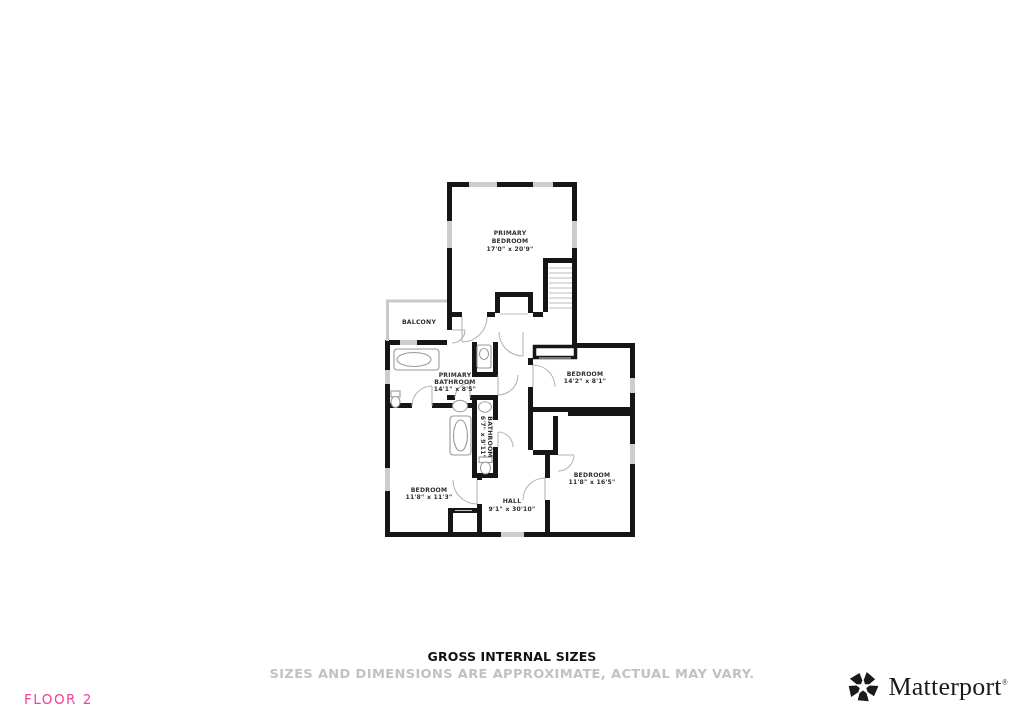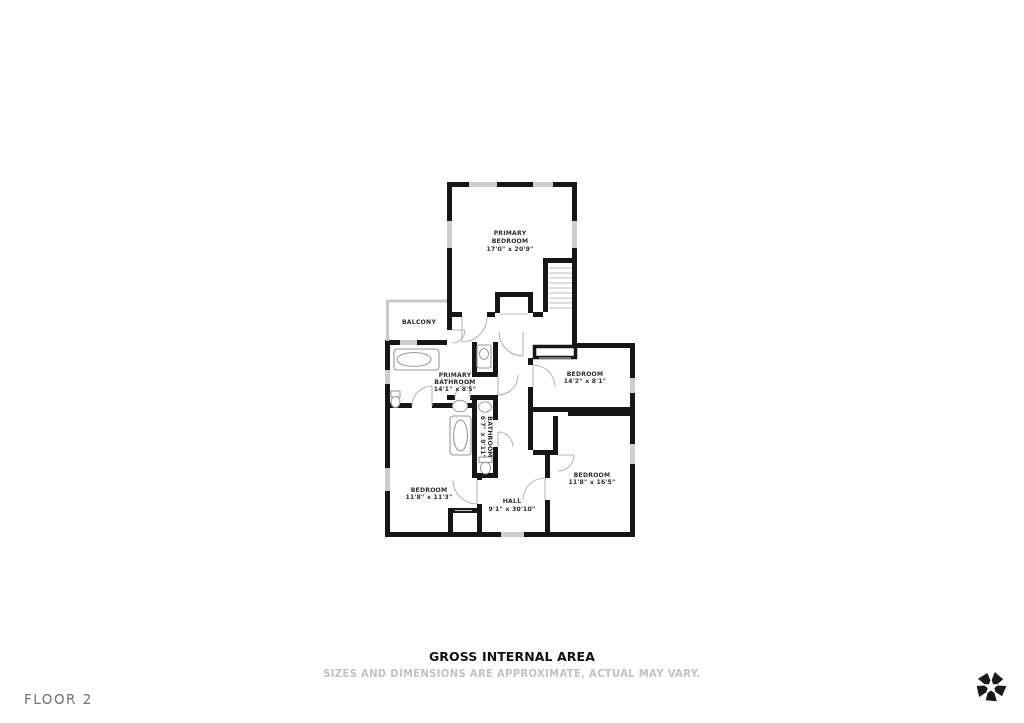--- a/index.html
+++ b/index.html
@@ -11,24 +11,24 @@
   .room-name, .room-dims{
     font-family:"DejaVu Sans","Liberation Sans",sans-serif;
     font-size:6.1px;font-weight:600;fill:#2e2e2e;letter-spacing:.25px;
   }
   .footer{
     position:absolute;left:0;right:0;top:650px;text-align:center;
     color:#111;font-size:12.5px;font-weight:600;line-height:13.8px;
     letter-spacing:.1px;
   }
   .footer .disclaimer{
-    margin-top:3px;font-size:10px;font-weight:600;color:#c2c2c2;letter-spacing:.35px;
+    margin-top:3px;font-size:13px;font-weight:600;color:#c2c2c2;letter-spacing:.35px;
   }
   .floor-label{
-    position:absolute;left:24px;top:691px;color:#737373;
+    position:absolute;left:24px;top:691px;color:#ec4899;
     font-size:13.5px;font-weight:400;letter-spacing:1.5px;
   }
   .brand{
     position:absolute;right:16px;top:670px;display:flex;align-items:center;gap:9px;
     color:#1a1a1a;
   }
   .brand .wordmark{
     font-family:"Liberation Serif","DejaVu Serif",serif;
     font-size:26px;font-weight:500;letter-spacing:.2px;
   }
@@ -205,29 +205,30 @@
       <text class="room-name" x="512" y="503">HALL</text>
       <text class="room-dims" x="512" y="511">9'1" x 30'10"</text>
     </g>
   </g>
 
   <rect x="534.5" y="346.5" width="41" height="11" fill="#ffffff" stroke="#161616" stroke-width="3.5"></rect>
   <path d="M539,358 L571,358" stroke="#c4c4c4" stroke-width="1.1" fill="none"></path>
 </svg>
 
 <div class="footer">
-  <div>GROSS INTERNAL AREA</div>
+  <div>GROSS INTERNAL SIZES</div>
   <div class="disclaimer">SIZES AND DIMENSIONS ARE APPROXIMATE, ACTUAL MAY VARY.</div>
 </div>
 
 <div class="floor-label">FLOOR 2</div>
 
 <div class="brand">
   <svg width="34" height="34" viewBox="0 0 32 32" xmlns="http://www.w3.org/2000/svg">
     <g fill="#1a1a1a">
       <path id="mp-petal" d="M16.7,9.5 L19.5,1.9 L27.4,8.8 L21.9,13.4 L17.9,13.4 Z"></path>
       <use href="#mp-petal" transform="rotate(72 16 16)"></use>
       <use href="#mp-petal" transform="rotate(144 16 16)"></use>
       <use href="#mp-petal" transform="rotate(216 16 16)"></use>
       <use href="#mp-petal" transform="rotate(288 16 16)"></use>
     </g>
   </svg>
+  <div class="wordmark"><span>Matterport</span><sup>®</sup></div>
 </div>
 
 </body></html>

